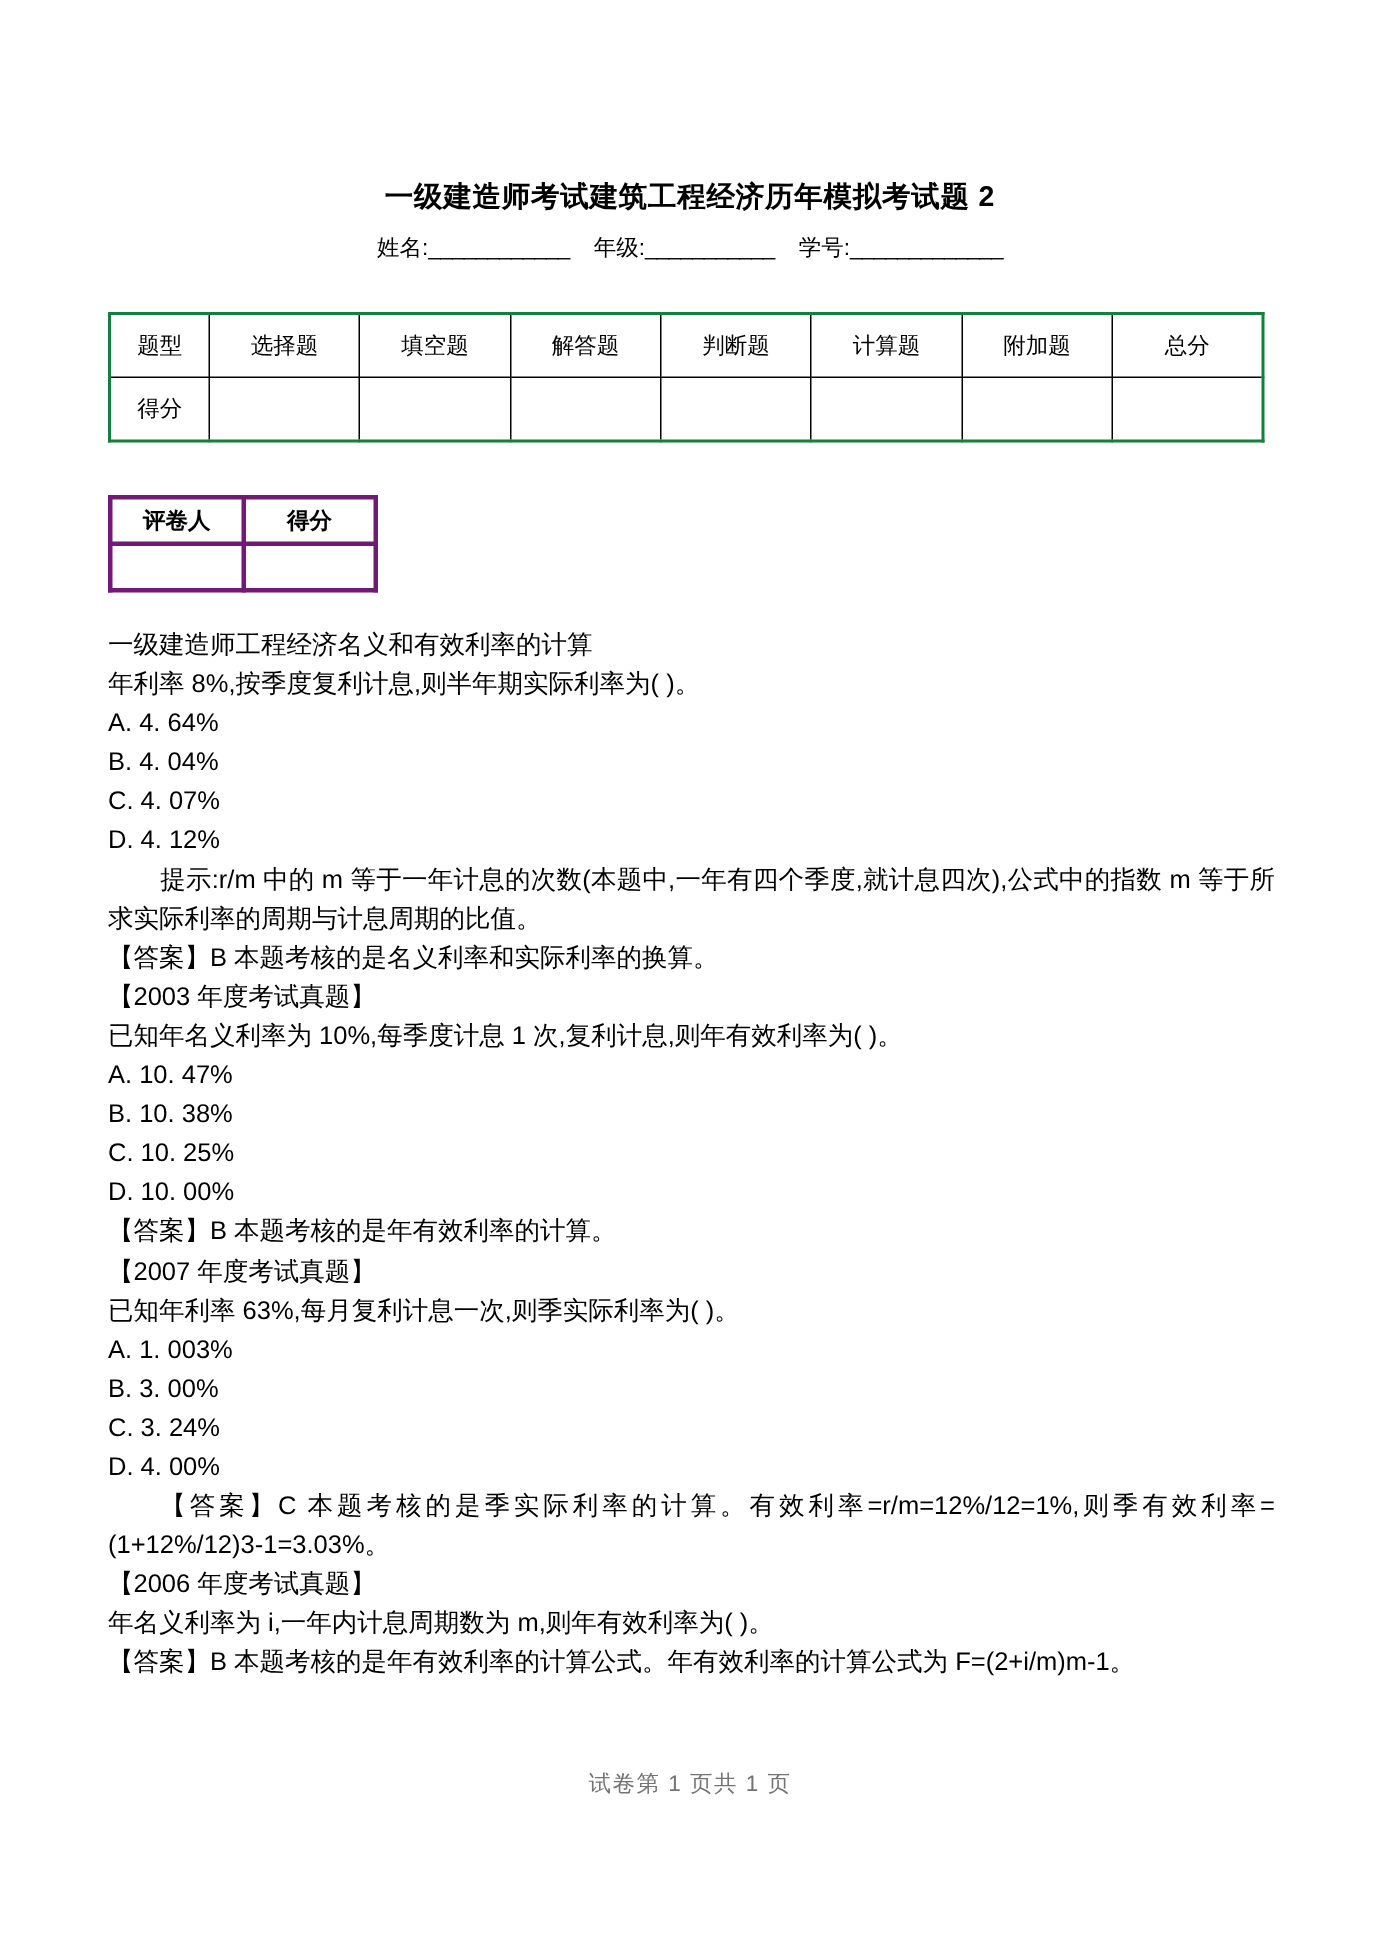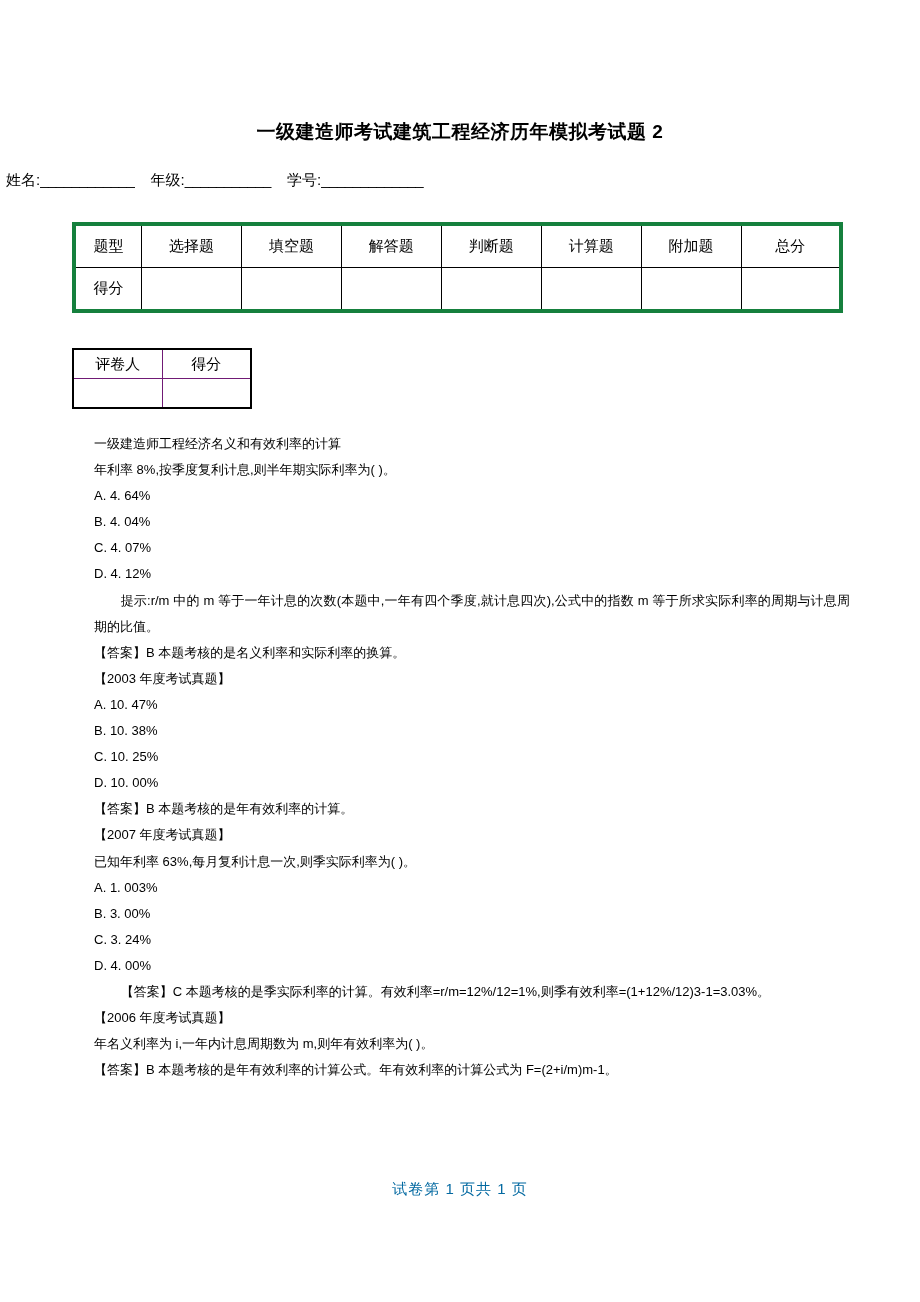--- a/index.html
+++ b/index.html
@@ -29,23 +29,23 @@
     font-size: 19px;
     font-weight: bold;
     letter-spacing: 0.5px;
     margin: 0;
     padding-top: 118px;
     line-height: 28px;
   }
 
   
   .ident-line {
-    text-align: left;
-    font-size: 15px;
-    margin-top: 24px;
+    text-align: center;
+    font-size: 15px;
+    margin-top: 10px;
     line-height: 20px;
     white-space: nowrap;
   }
   .ident-field {
     display: inline-block;
     margin: 0 6px;
   }
   .ident-blank {
     letter-spacing: -0.5px;
   }
@@ -53,21 +53,21 @@
   
   .score-table-wrap {
     margin-top: 32px;
     padding-left: 72px;
     padding-right: 77px;
   }
   table.score-table {
     width: 771px;
     border-collapse: collapse;
     table-layout: fixed;
-    border: 4px solid #15803d;
+    border: 2px solid #15803d;
     font-family: Liberation Mono, monospace;
   }
   table.score-table td {
     border: 1px solid #000;
     height: 40px;
     text-align: center;
     vertical-align: middle;
     font-size: 15px;
     padding: 0;
   }
@@ -80,36 +80,36 @@
     margin-top: 35px;
     padding-left: 72px;
   }
   table.grader-table {
     width: 180px;
     border-collapse: collapse;
     table-layout: fixed;
     border: 2px solid #000;
   }
   table.grader-table td {
-    border: 1px solid #701a75;
+    border: 3px solid #701a75;
     height: 28px;
     text-align: center;
     vertical-align: middle;
     font-size: 15px;
     padding: 0;
+    font-weight: bold;
   }
 
   
   .body-content {
     margin-top: 22px;
     padding-left: 72px;
     padding-right: 70px;
-    font-size: 13px;
+    font-size: 17px;
     line-height: 26.1px;
-    margin-left: 22px;
   }
   .body-line {
     margin: 0;
     text-indent: 2em;
     text-align: justify;
   }
   .body-line.no-indent {
     text-indent: 0;
   }
   .body-line.indent-one {
@@ -117,21 +117,21 @@
   }
 
   
   .footer {
     position: absolute;
     left: 0;
     right: 0;
     top: 1180px;
     text-align: center;
     font-size: 15px;
-    color: #0369a1;
+    color: #737373;
     letter-spacing: 1px;
   }
 </style>
 </head>
 <body>
 
 <div class="page">
 
   <h1 class="doc-title">一级建造师考试建筑工程经济历年模拟考试题 2</h1>
 
@@ -186,20 +186,21 @@
   <div class="body-content">
     <p class="body-line no-indent">一级建造师工程经济名义和有效利率的计算</p>
     <p class="body-line no-indent">年利率 8%,按季度复利计息,则半年期实际利率为(    )。</p>
     <p class="body-line no-indent">A. 4. 64%</p>
     <p class="body-line no-indent">B. 4. 04%</p>
     <p class="body-line no-indent">C. 4. 07%</p>
     <p class="body-line no-indent">D. 4. 12%</p>
     <p class="body-line indent-one">提示:r/m 中的 m 等于一年计息的次数(本题中,一年有四个季度,就计息四次),公式中的指数 m 等于所求实际利率的周期与计息周期的比值。</p>
     <p class="body-line no-indent">【答案】B 本题考核的是名义利率和实际利率的换算。</p>
     <p class="body-line no-indent">【2003 年度考试真题】</p>
+    <p class="body-line no-indent">已知年名义利率为 10%,每季度计息 1 次,复利计息,则年有效利率为(    )。</p>
     <p class="body-line no-indent">A. 10. 47%</p>
     <p class="body-line no-indent">B. 10. 38%</p>
     <p class="body-line no-indent">C. 10. 25%</p>
     <p class="body-line no-indent">D. 10. 00%</p>
     <p class="body-line no-indent">【答案】B 本题考核的是年有效利率的计算。</p>
     <p class="body-line no-indent">【2007 年度考试真题】</p>
     <p class="body-line no-indent">已知年利率 63%,每月复利计息一次,则季实际利率为(    )。</p>
     <p class="body-line no-indent">A. 1. 003%</p>
     <p class="body-line no-indent">B. 3. 00%</p>
     <p class="body-line no-indent">C. 3. 24%</p>

